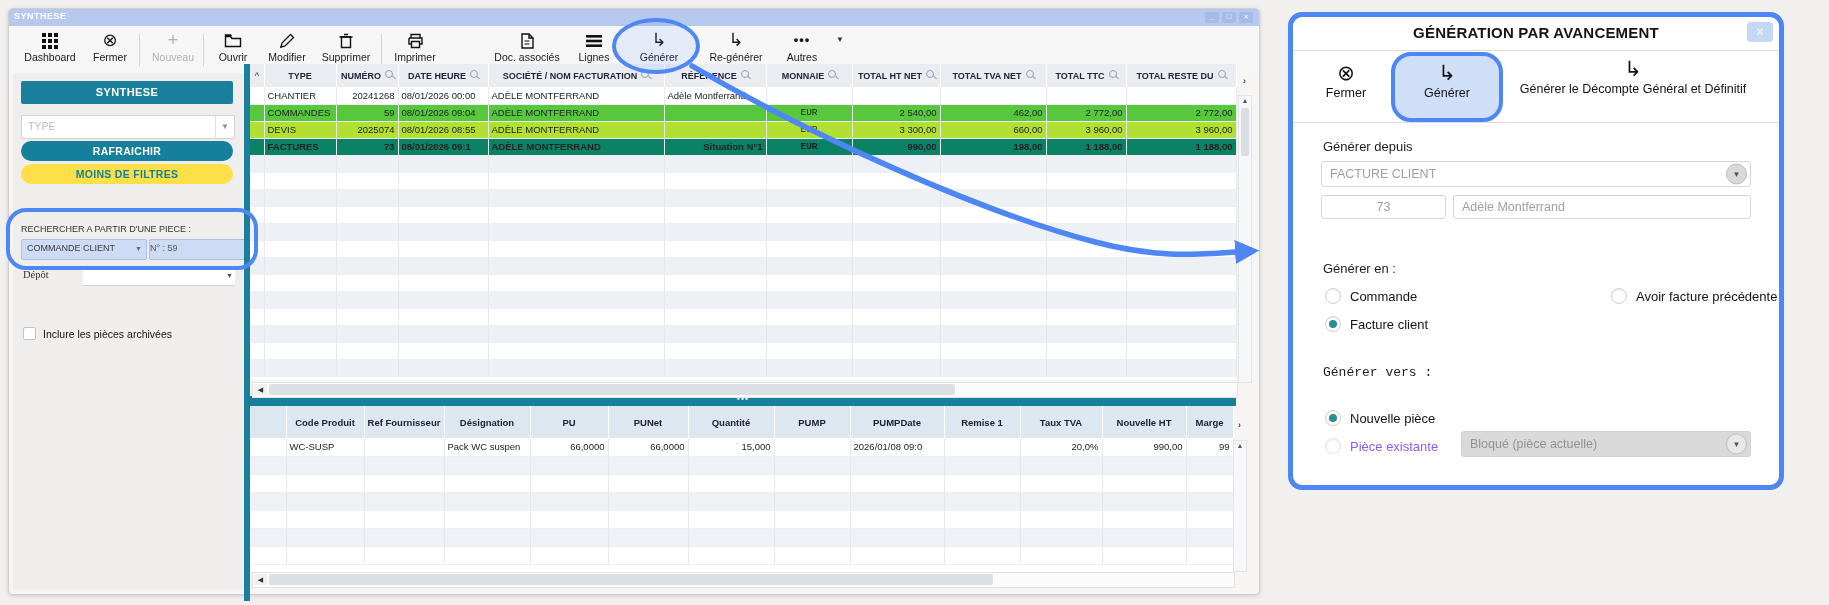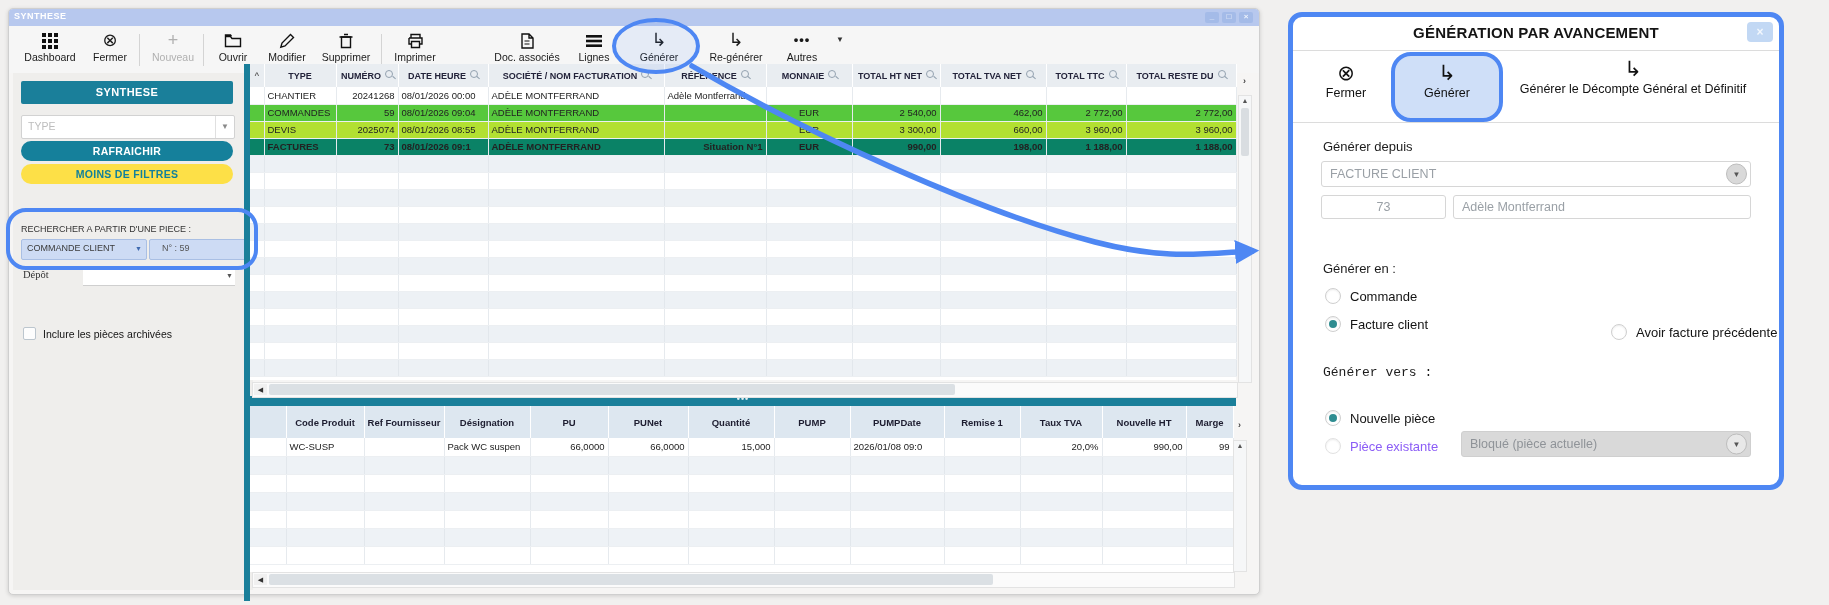--- a/index.html
+++ b/index.html
@@ -29,42 +29,42 @@
   #type-field .ph{position:absolute;left:6px;top:4px;font-size:10.5px;color:#bdbdbd;}
   #type-field .caret{position:absolute;right:0;top:0;width:18px;height:100%;border-left:1px solid #e0e0e0;color:#8a8a8a;font-size:8px;text-align:center;line-height:22px;}
   .pillbtn{left:8px;width:212px;height:20px;border-radius:11px;font-weight:bold;font-size:10.5px;text-align:center;line-height:20px;letter-spacing:.3px;}
   #btn-refresh{top:68px;background:#15809b;color:#fff;}
   #btn-filters{top:91px;background:#fde047;color:#13809b;}
   #search-label{left:8px;top:151px;font-size:9px;color:#333;}
   .bluefield{top:166px;height:19px;background:#cddbf4;border:1px solid #a9bfe4;border-radius:2px;font-size:9px;color:#3a3a3a;line-height:17px;}
   #search-type{left:8px;width:124px;}
   #search-type .txt{padding-left:5px;}
   #search-type .caret{position:absolute;right:4px;top:0;font-size:7px;color:#3f6ab0;line-height:18px;}
-  #search-num{left:136px;width:94px;padding-left:12px;color:#555;}
+  #search-num{left:136px;width:94px;padding-left:0;color:#555;}
   #depot-label{left:10px;top:196px;font-size:10.5px;color:#333;font-family:Liberation Serif, serif;}
   #depot-field{left:70px;top:194px;width:152px;height:18px;background:#fff;border-bottom:1px solid #cfcfcf;}
   #depot-field .caret{position:absolute;right:2px;top:5px;font-size:7px;color:#555;}
   #checkbox-row{left:10px;top:254px;font-size:10.5px;color:#333;}
   .checkbox{display:inline-block;width:11px;height:11px;background:#fdfdfd;border:1px solid #bcc6ce;border-radius:2px;vertical-align:-2px;margin-right:7px;}
 
   
   #vstrip{left:244px;top:64px;width:6px;bottom:4px;background:#1a7f9a;}
   #hsplit{left:250px;top:396px;width:986px;height:10px;background:#1a7f9a;}
   #hsplit .dots{position:absolute;left:50%;top:-2px;transform:translateX(-50%);color:#dff0f4;font-size:9px;letter-spacing:1px;font-weight:bold;}
 
   
   table{border-collapse:collapse;table-layout:fixed;width:100%;}
   td,th{overflow:hidden;white-space:nowrap;padding:0 3px;box-sizing:border-box;}
   #main-table-wrap{left:250px;top:64px;width:986px;height:316px;background:#fff;}
   #main-table th{height:23px;background:#e9edf1;font-size:9px;color:#23233a;border-right:1px solid #fff;text-align:center;}
   #main-table td{height:17px;font-size:9.5px;color:#222;border-right:1px solid #e6eaee;border-bottom:1px solid #eceff2;}
   #main-table tr.empty:nth-child(odd) td{background:#edf1f5;border-right:1px solid #e2e7ec;}
   #main-table td:nth-child(3),#main-table td:nth-child(8),#main-table td:nth-child(9),
   #main-table td:nth-child(10),#main-table td:nth-child(11){text-align:right;}
-  #main-table td:nth-child(7){text-align:center;}
+  #main-table td:nth-child(7){text-align:center;font-family:Liberation Mono, monospace;}
   tr.row-green td{background:#57c83d;border-right:1px dotted #bfe9b2;border-bottom:1px solid #4db535;color:#10320c;}
   tr.row-lime td{background:#b2e032;border-right:1px dotted #dff3a8;border-bottom:1px solid #a3cf2b;color:#263a06;}
   tr.row-selected td{background:#0a8266;border-right:1px dotted #9fd3c4;border-top:1px dotted #222;border-bottom:1px dotted #222;font-weight:bold;color:#05221a;}
   tr.row-selected td:nth-child(6){text-align:right;}
   .mag{display:inline-block;width:6px;height:6px;border:1.3px solid #94a2b0;border-radius:50%;position:relative;margin-left:4px;vertical-align:1px;}
   .mag::after{content:"";position:absolute;width:4px;height:1.3px;background:#94a2b0;transform:rotate(40deg);right:-3.5px;bottom:-1.5px;}
   .chev-more{font-size:9px;color:#444;font-weight:bold;}
 
   #detail-table-wrap{left:250px;top:406px;width:983px;height:166px;background:#fff;}
   #detail-table th{height:32px;background:#dde7f0;font-size:9.5px;color:#1d1d30;border-right:1px solid #fff;text-align:center;white-space:normal;line-height:11px;}
@@ -702,21 +702,21 @@
       <span class="ftext" style="left:50%;transform:translate(-50%,-50%);">73</span>
     </div>
     <div class="abs pfield" style="left:160px;top:178px;width:298px;height:24px;">
       <span class="ftext">Adèle Montferrand</span>
     </div>
 
     <div class="abs panel-label" style="left:30px;top:244px;">Générer en :</div>
     <div class="abs" style="left:32px;top:270px;">
       <span class="radio"></span><span class="radio-label">Commande</span>
     </div>
-    <div class="abs" style="left:318px;top:270px;margin-top:36px;">
+    <div class="abs" style="left:318px;top:270px;">
       <span class="radio"></span><span class="radio-label">Avoir facture précédente</span>
     </div>
     <div class="abs" style="left:32px;top:298px;">
       <span class="radio checked"></span><span class="radio-label">Facture client</span>
     </div>
 
     <div class="abs panel-label" style="left:30px;top:348px;font-family:Liberation Mono, monospace;">Générer vers :</div>
     <div class="abs" style="left:32px;top:392px;">
       <span class="radio checked"></span><span class="radio-label">Nouvelle pièce</span>
     </div>

